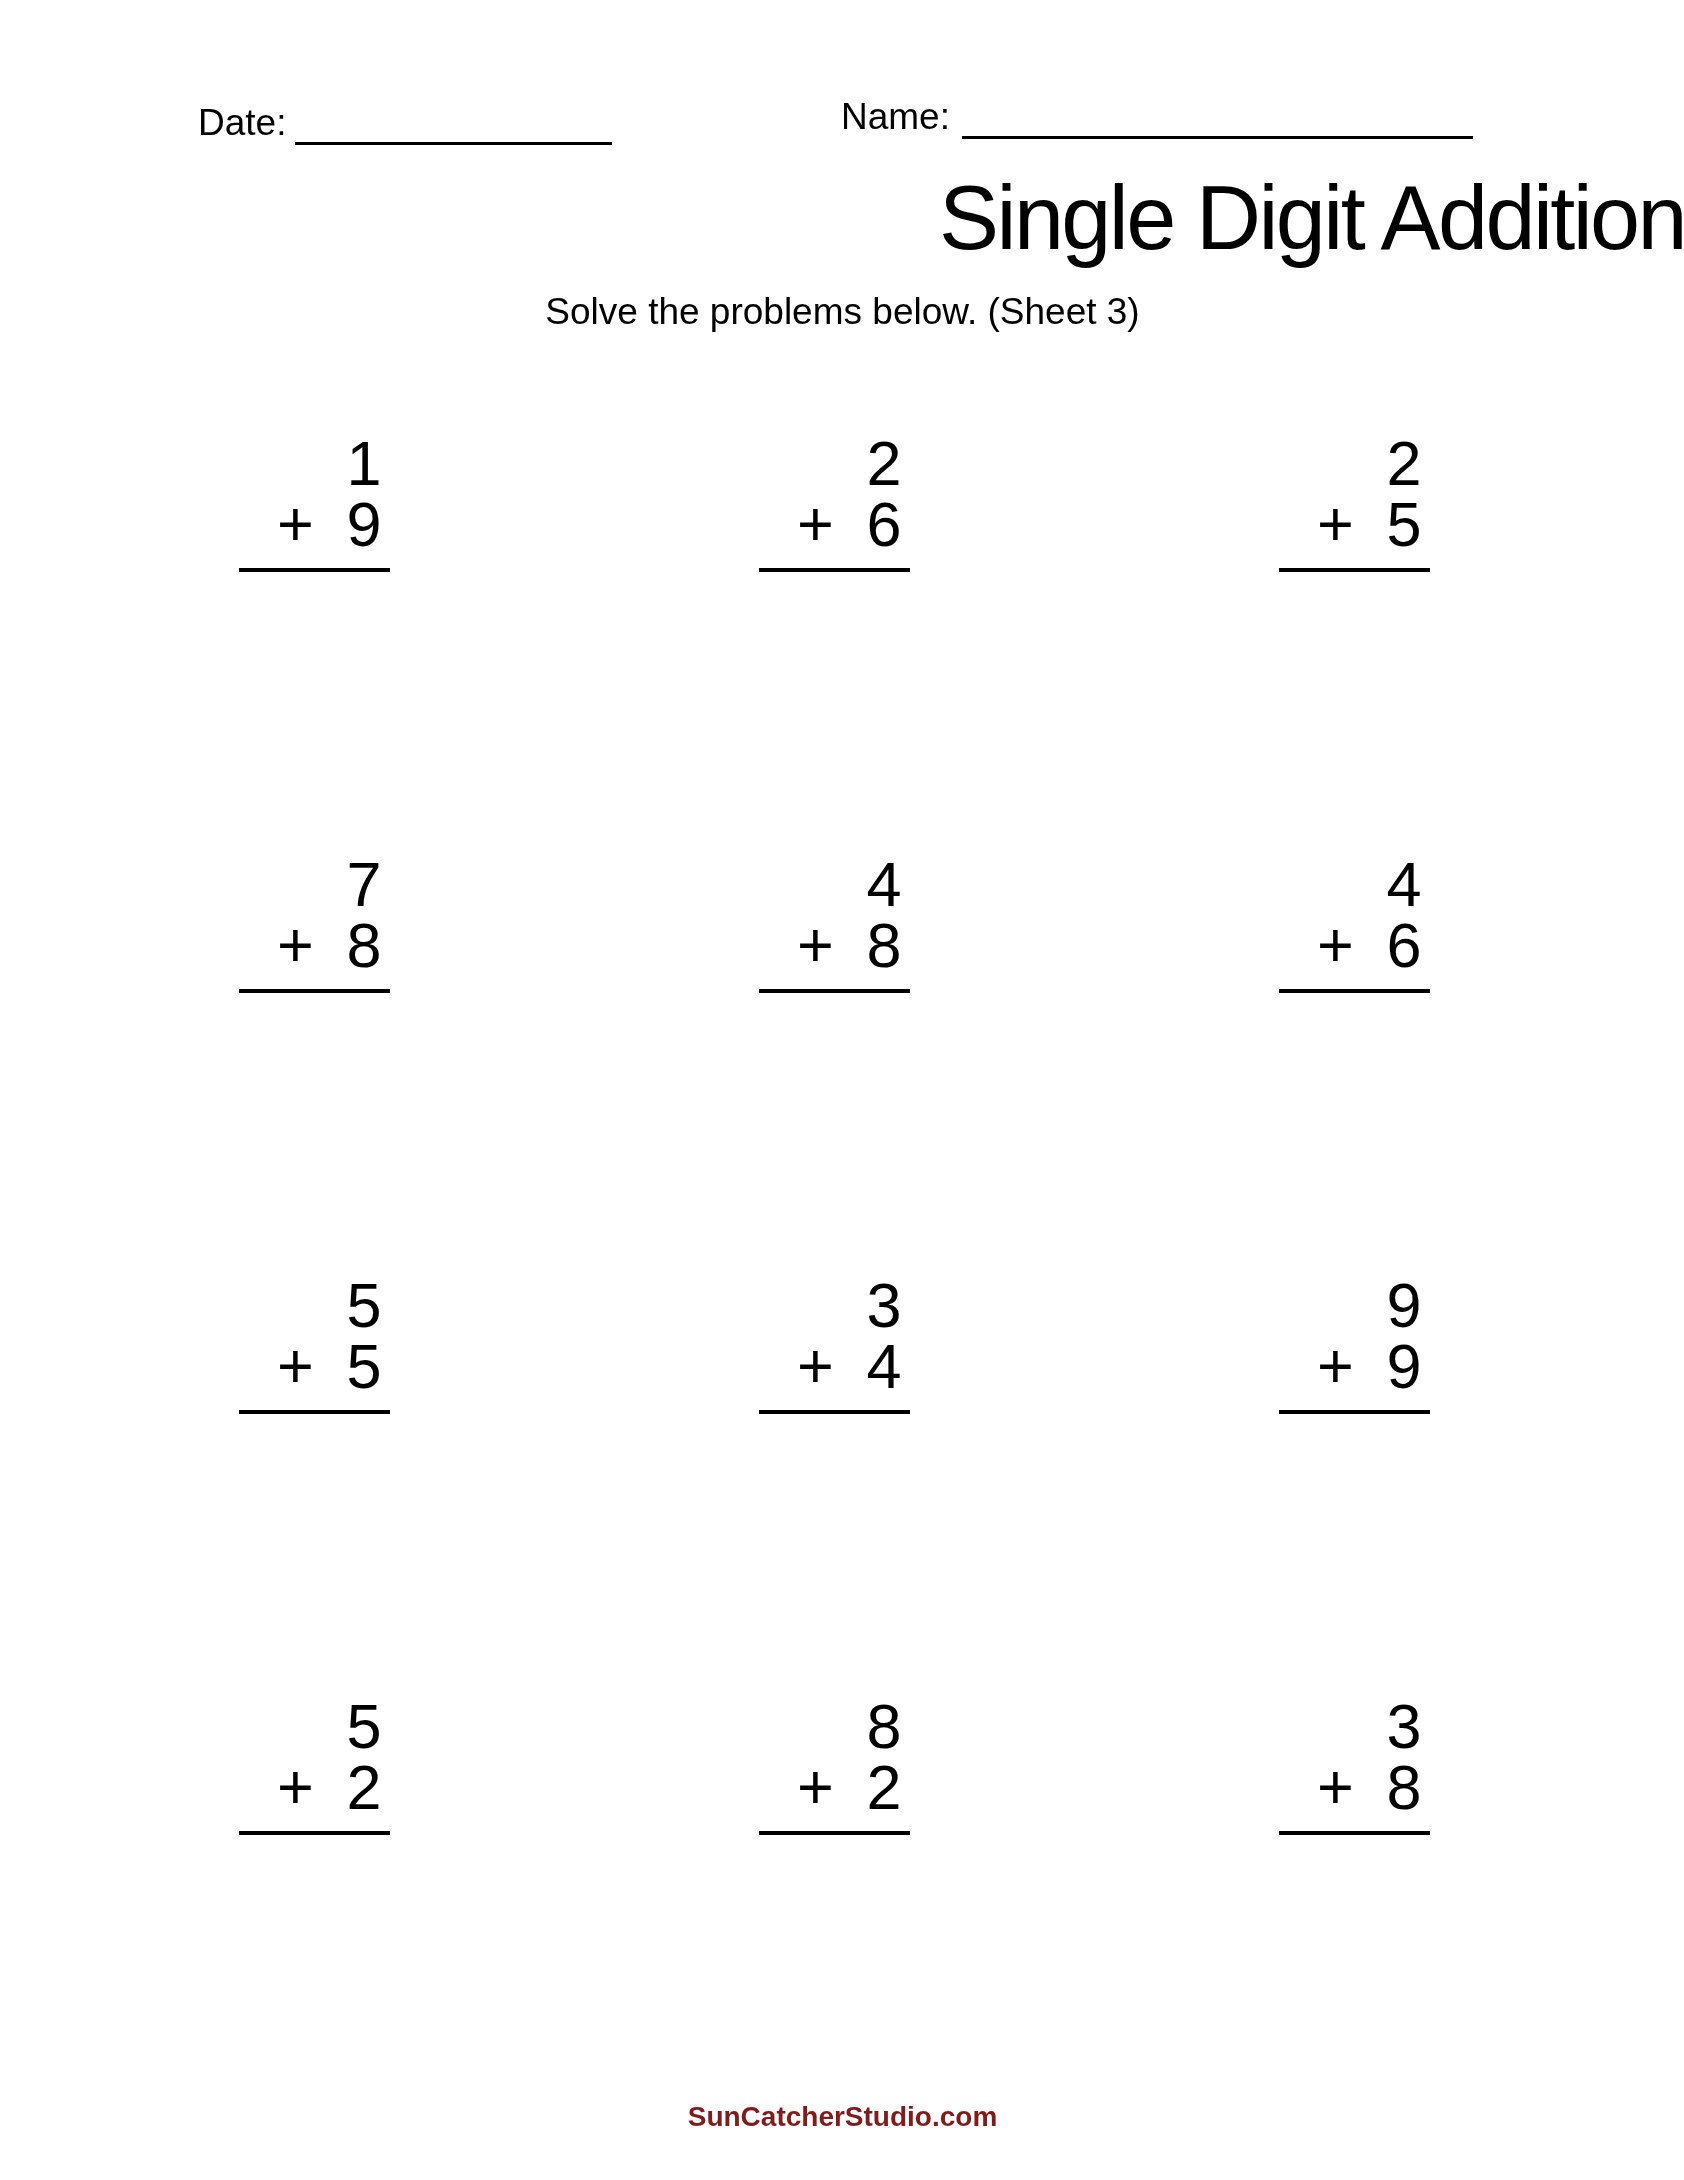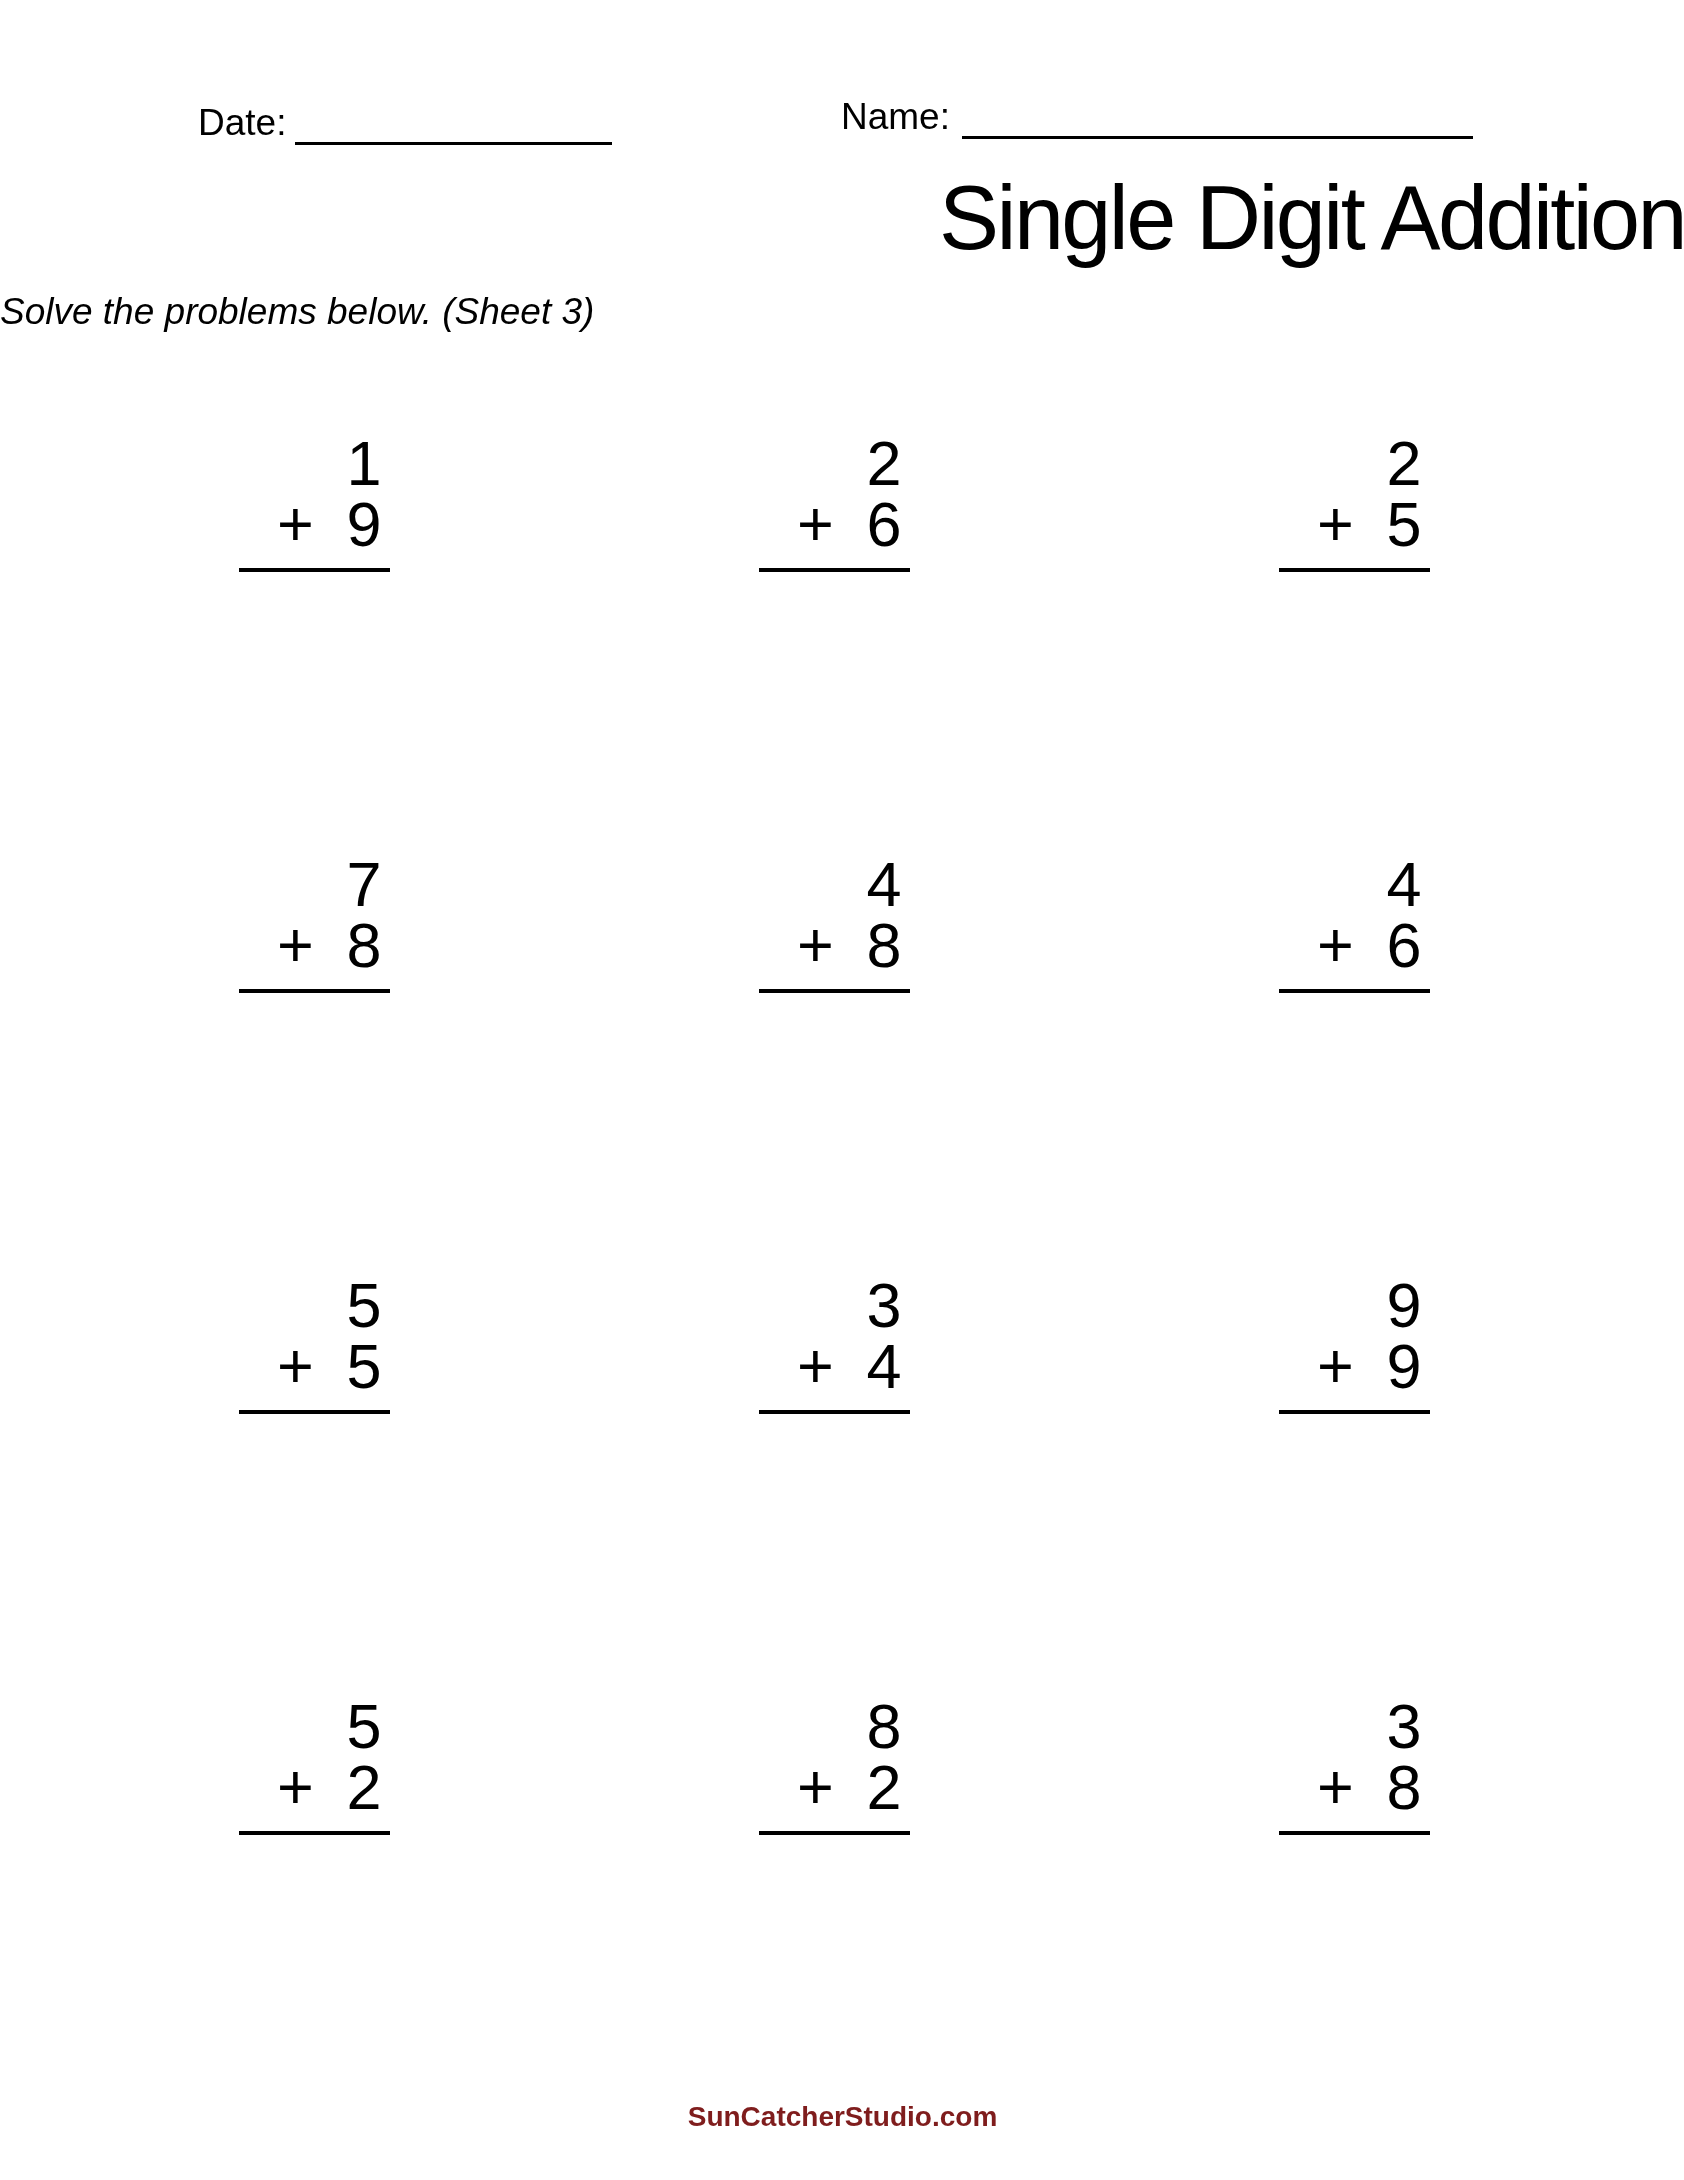--- a/index.html
+++ b/index.html
@@ -44,23 +44,23 @@
     font-size:90px;
     font-weight:normal;
     letter-spacing:-2.6px;
     line-height:1.1;
     margin-left:32px;
   }
   .subtitle {
     position:absolute;
     top:290px;
     left:0; right:0;
+    text-align:center;
     font-size:37px;
     line-height:1.2;
-    font-style:italic;
   }
 
   
   .problems-grid {
     position:absolute;
     left:239px;
     top:433px;
     display:grid;
     grid-template-columns:151px 151px 151px;
     column-gap:369px;

